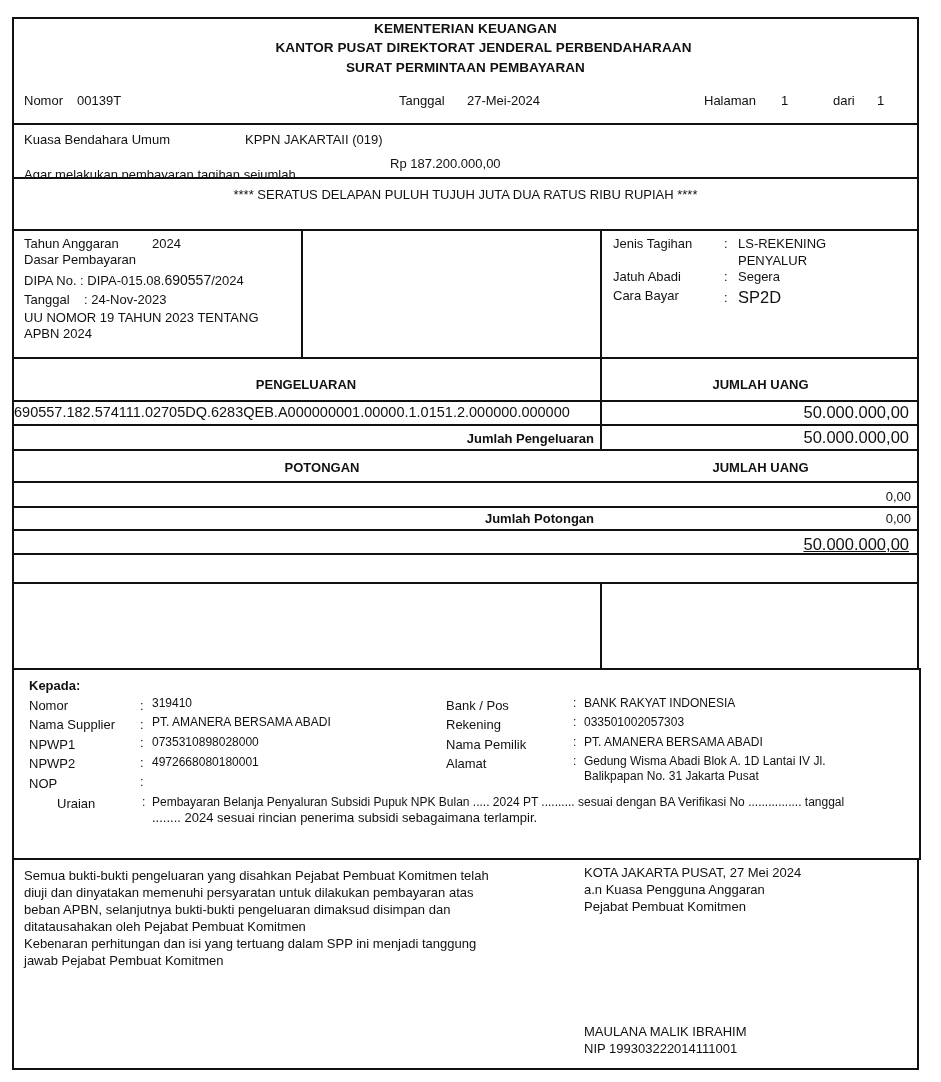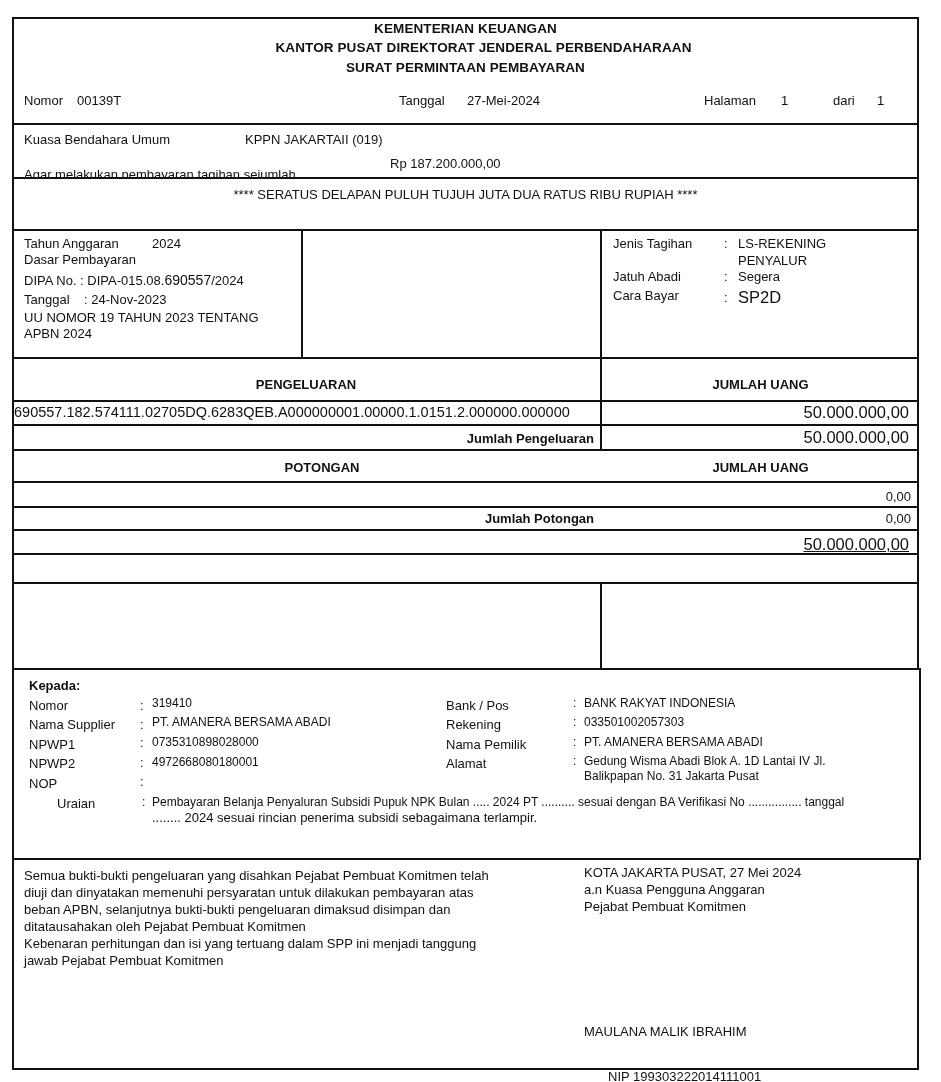--- a/index.html
+++ b/index.html
@@ -150,14 +150,14 @@
   <div class="t" style="left:24px; top:886px;">diuji dan dinyatakan memenuhi persyaratan untuk dilakukan pembayaran atas</div>
   <div class="t" style="left:24px; top:903px;">beban APBN, selanjutnya bukti-bukti pengeluaran dimaksud disimpan dan</div>
   <div class="t" style="left:24px; top:920px;">ditatausahakan oleh Pejabat Pembuat Komitmen</div>
   <div class="t" style="left:24px; top:937px;">Kebenaran perhitungan dan isi yang tertuang dalam SPP ini menjadi tanggung</div>
   <div class="t" style="left:24px; top:954px;">jawab Pejabat Pembuat Komitmen</div>
 
   <div class="t" style="left:584px; top:866px;">KOTA JAKARTA PUSAT, 27 Mei 2024</div>
   <div class="t" style="left:584px; top:883px;">a.n Kuasa Pengguna Anggaran</div>
   <div class="t" style="left:584px; top:900px;">Pejabat Pembuat Komitmen</div>
   <div class="t" style="left:584px; top:1025px;">MAULANA MALIK IBRAHIM</div>
-  <div class="t" style="left:584px; top:1070px;margin-left:24px;">NIP 199303222014111001</div>
+  <div class="t" style="left:584px; top:1042px;">NIP 199303222014111001</div>
 </div>
 
 </body></html>

